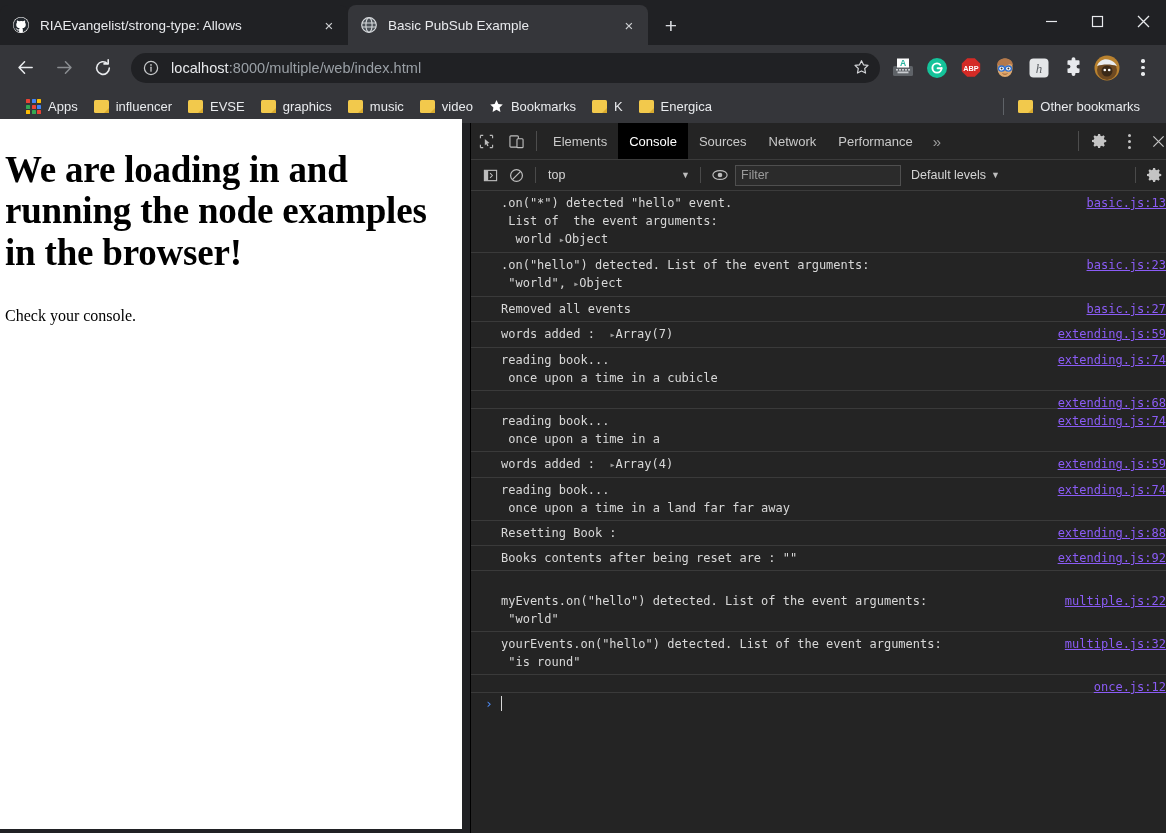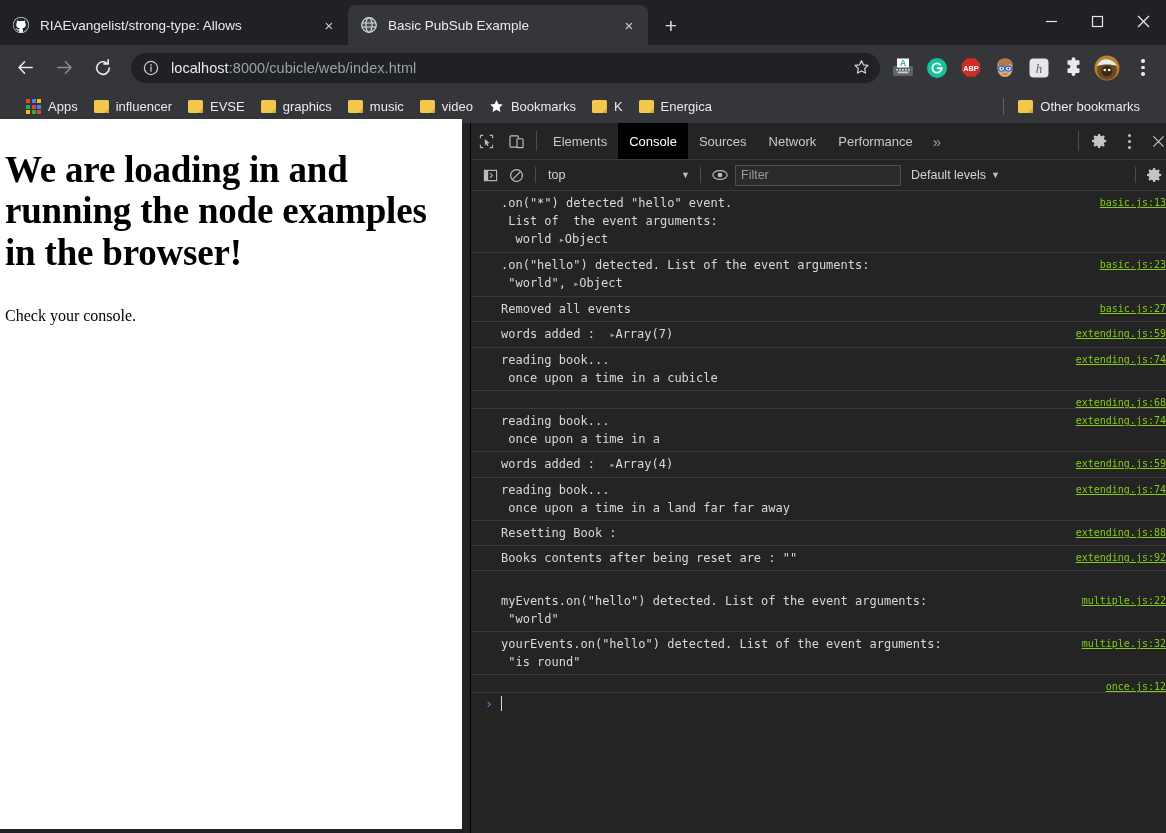--- a/index.html
+++ b/index.html
@@ -175,21 +175,21 @@
   .msg {
     border-bottom: 1px solid #3a3a3a;
     padding: 3px 0 3px 0;
     position: relative;
     min-height: 18px;
   }
   .msg-line { padding-left: 30px; padding-right: 130px; white-space: pre; line-height: 18px; }
   .msg-line.lead { padding-right: 132px; }
   .msg-src {
     position: absolute; right: 8px; top: 3px;
-    color: #84cc16; font-size: 10px; line-height: 18px;
+    color: #8b5cf6; font-size: 12px; line-height: 18px;
     text-decoration: underline; white-space: nowrap;
   }
   .tri { color: #999; font-size: 10px; }
   .obj { color: #d8d8d8; }
   .blankline { height: 18px; }
 
   .prompt {
     display: flex; align-items: center; padding: 3px 0 3px 14px;
     min-height: 20px;
   }
@@ -266,21 +266,21 @@
   </div>
 
   <div class="omnibox">
     <span class="omni-info">
       <svg width="16" height="16" viewBox="0 0 16 16">
           <circle cx="8" cy="8" r="6.6" fill="none" stroke="#c6c8ca" stroke-width="1.25"></circle>
           <path d="M8 7.2v4" stroke="#c6c8ca" stroke-width="1.3" stroke-linecap="round"></path>
           <circle cx="8" cy="4.9" r=".85" fill="#c6c8ca"></circle>
         </svg>
     </span>
-    <span class="omni-url"><b>localhost</b><span>:8000/cubicle/web/index.html</span></span>
+    <span class="omni-url"><b>localhost</b><span>:8000/multiple/web/index.html</span></span>
     <span class="omni-star">
       <svg width="17" height="17" viewBox="0 0 18 18">
           <path d="M9 1.8l2.1 4.4 4.8.6-3.5 3.3.9 4.8L9 12.6l-4.3 2.3.9-4.8L2.1 6.8l4.8-.6z" fill="none" stroke="#d4d6d9" stroke-width="1.25" stroke-linejoin="round"></path>
         </svg>
     </span>
   </div>
 
   <div class="ext">
     <svg width="22" height="22" viewBox="0 0 22 22">
       <rect x="1" y="9" width="20" height="10" rx="1.5" fill="#5f6368"></rect>

